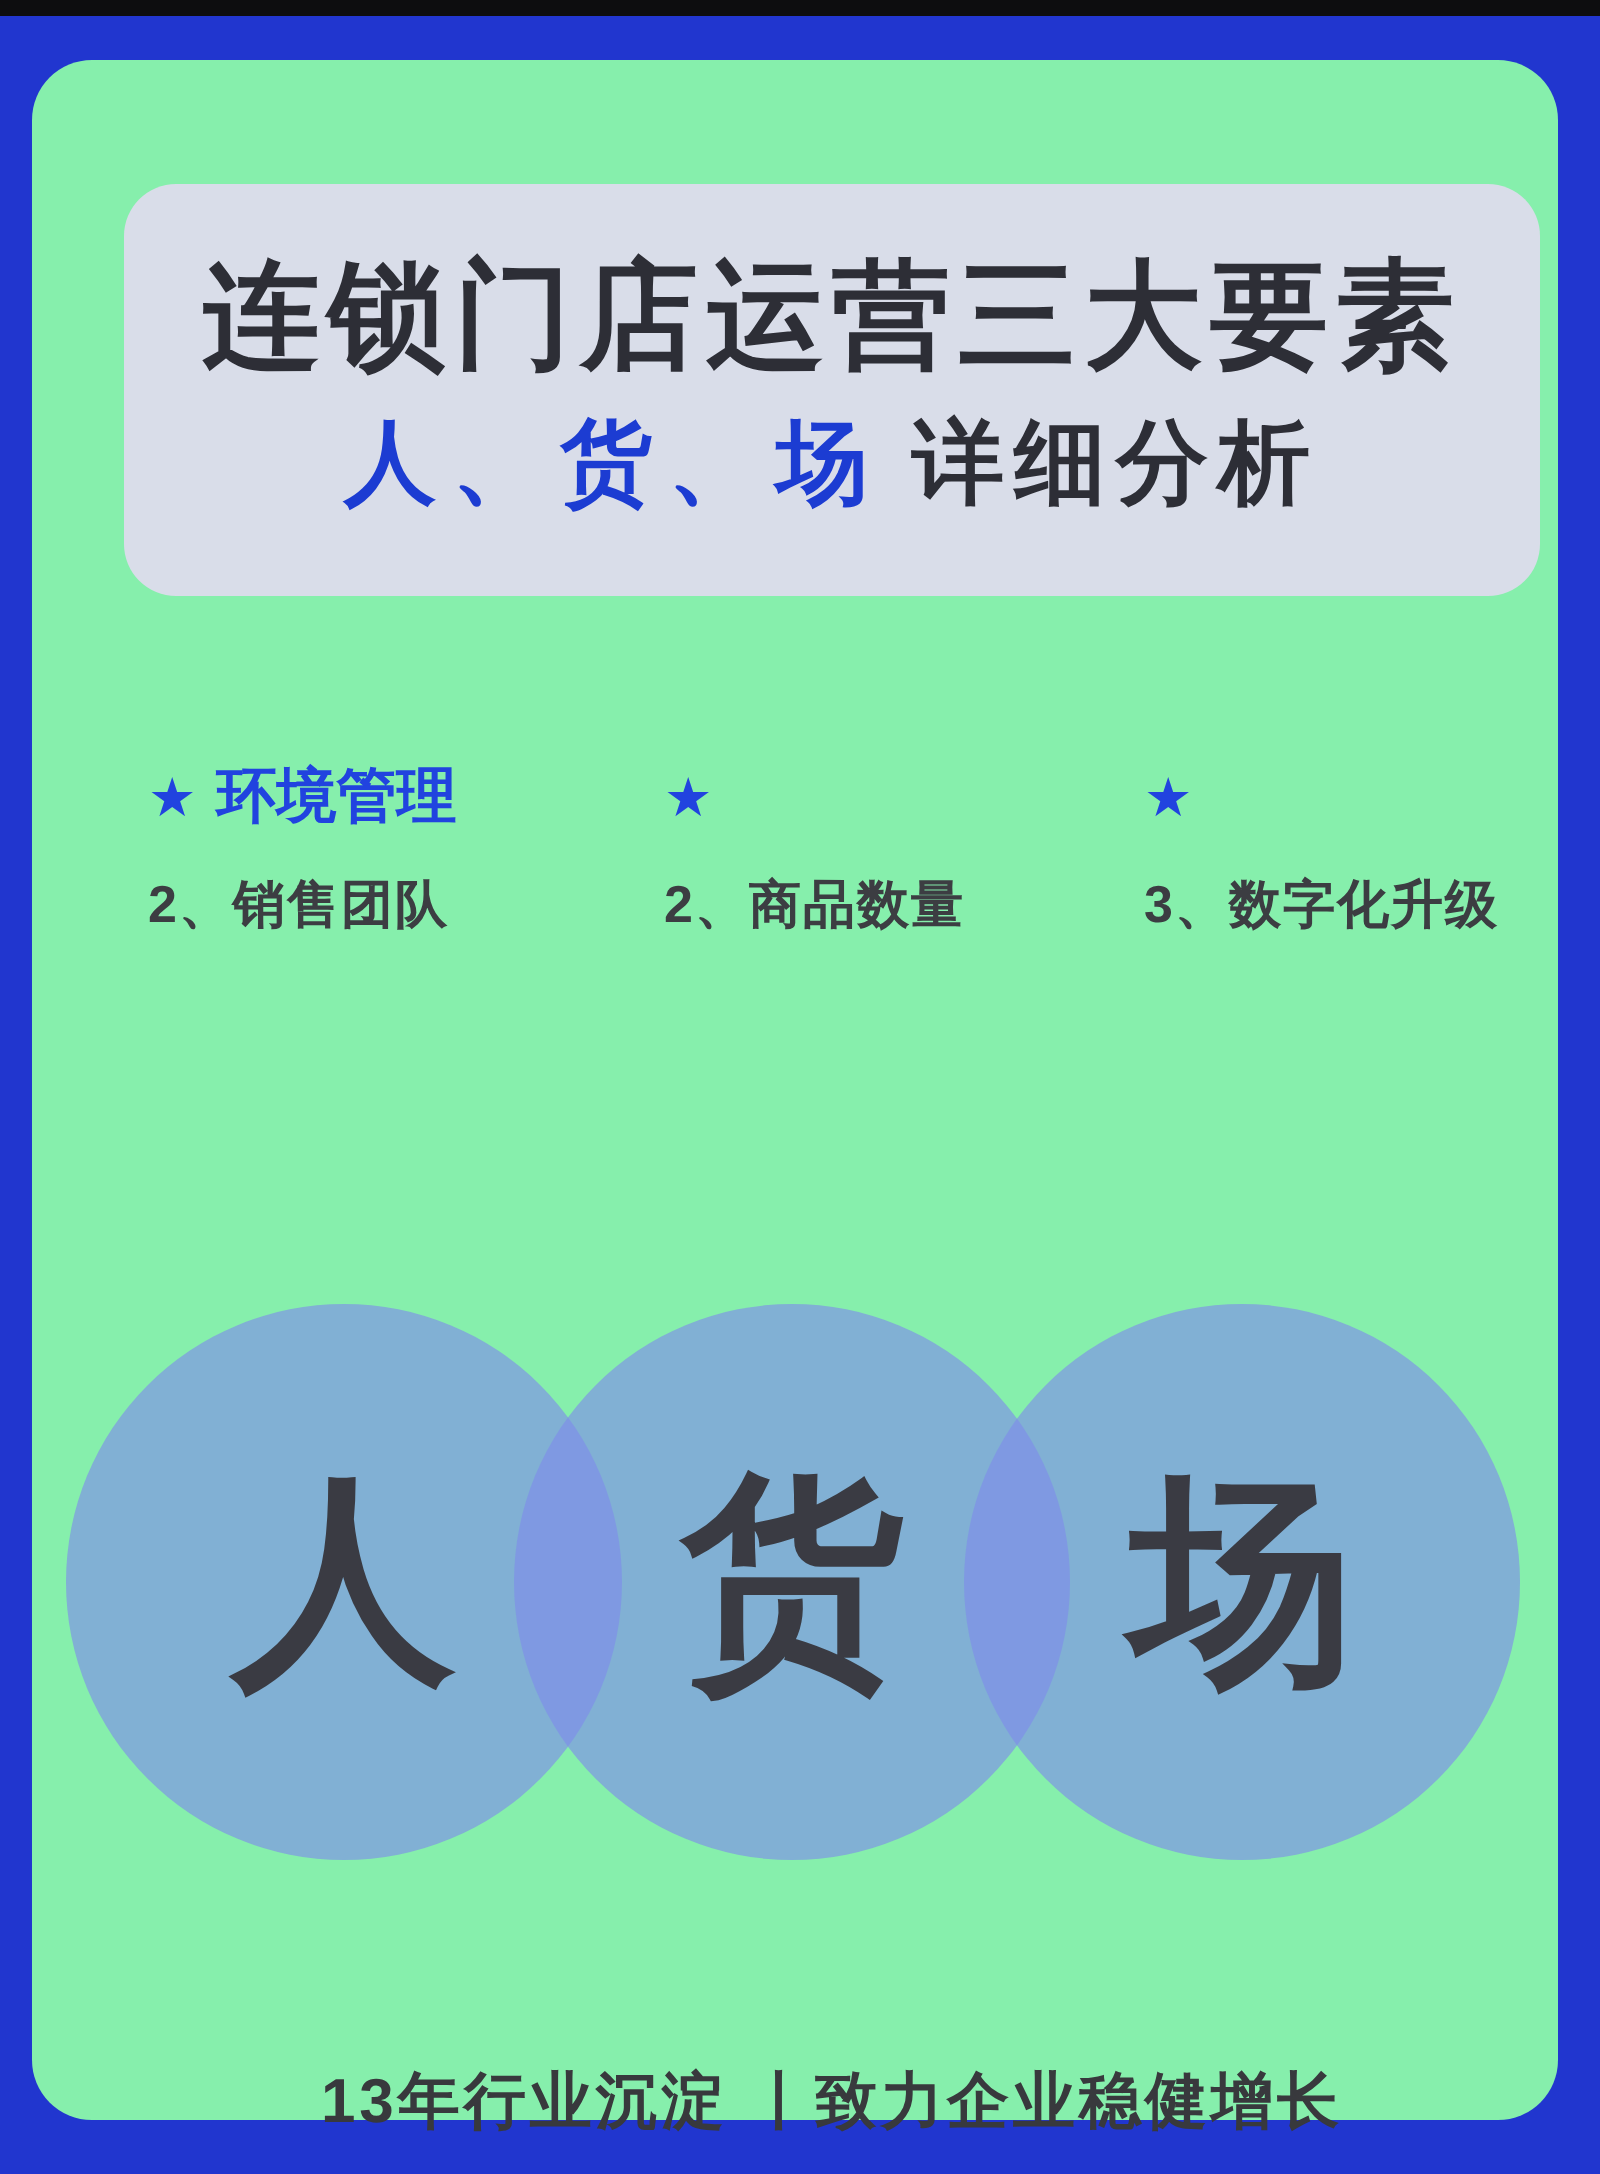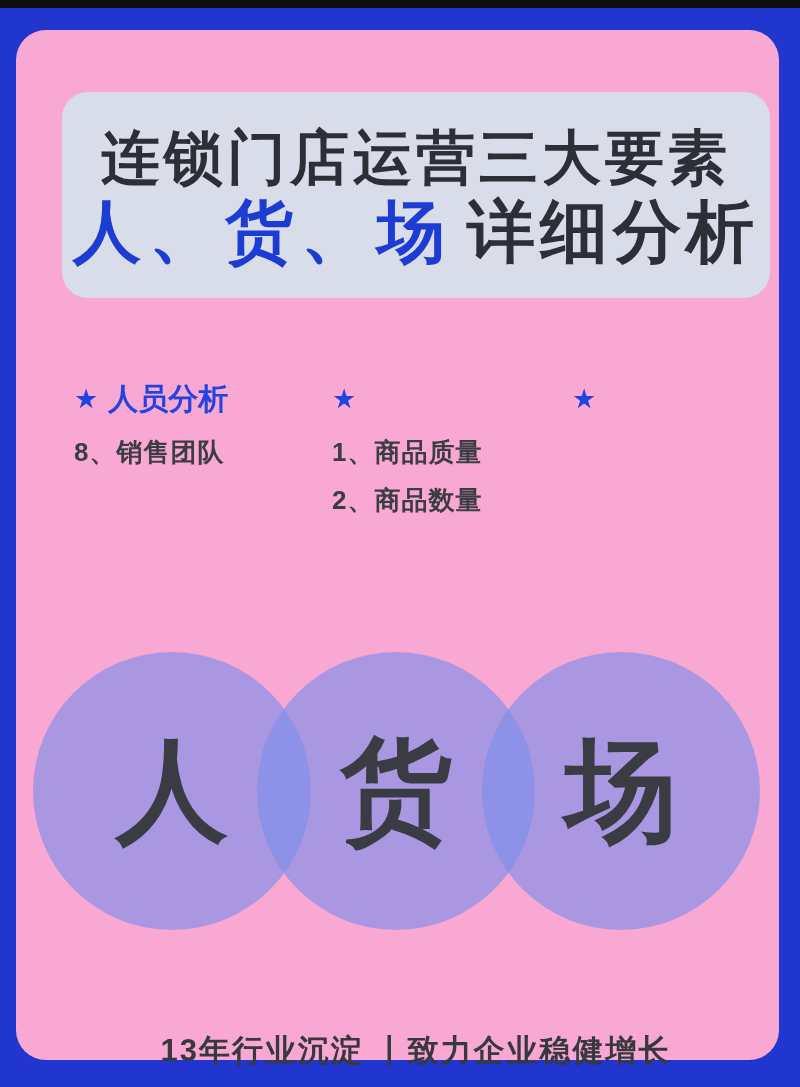--- a/index.html
+++ b/index.html
@@ -9,34 +9,34 @@
     font-family:"Liberation Sans","DejaVu Sans",sans-serif;
     overflow:hidden;
   }
   .poster{position:relative;width:800px;height:1087px;}
   .frame{
     position:absolute;left:0;top:8px;width:800px;height:1079px;
     background:#2136cf;
   }
   .card{
     position:absolute;left:16px;top:30px;width:763px;height:1030px;
-    background:#f9a8d4;border-radius:30px;
+    background:#86efac;border-radius:30px;
   }
   .header-box{
     position:absolute;left:46px;top:62px;width:708px;height:206px;
     background:#d9dde9;border-radius:26px;
     display:flex;flex-direction:column;align-items:center;justify-content:center;
     gap:6px;
   }
   .main-title{
     font-size:59px;font-weight:900;color:#2d2e36;
     letter-spacing:4px;line-height:66px;white-space:nowrap;
   }
   .subtitle{
-    font-size:68px;font-weight:900;line-height:68px;white-space:nowrap;
+    font-size:46px;font-weight:900;line-height:68px;white-space:nowrap;
     letter-spacing:5px;color:#2d2e36;
   }
   .subtitle .accent{color:#1c3cd2;letter-spacing:8px;}
   .subtitle .rest{margin-left:14px;}
   .columns{
     position:absolute;left:0;top:352px;width:800px;height:250px;
   }
   .col{position:absolute;top:0;}
   .col-1{left:58px;width:230px;}
   .col-2{left:316px;width:230px;}
@@ -86,37 +86,37 @@
       <div class="subtitle">
         <span class="accent">人、货、场</span><span class="rest">详细分析</span>
       </div>
     </div>
 
     <div class="columns">
 
       <div class="col col-1">
         <div class="col-heading">
           <span class="star">★</span>
-          <span>人员分析</span>
+          <span>环境管理</span>
         </div>
-        <div class="list-item">8、销售团队</div>
+        <div class="list-item">2、销售团队</div>
       </div>
 
       <div class="col col-2">
         <div class="col-heading">
           <span class="star">★</span>
         </div>
-        <div class="list-item">1、商品质量</div>
         <div class="list-item">2、商品数量</div>
       </div>
 
       <div class="col col-3">
         <div class="col-heading">
           <span class="star">★</span>
         </div>
+        <div class="list-item">3、数字化升级</div>
       </div>
 
     </div>
 
     <div class="footer">13年行业沉淀 丨致力企业稳健增长</div>
   </div>
 
   <div class="venn">
     <div class="circle c1"></div>
     <div class="circle c2"></div>

